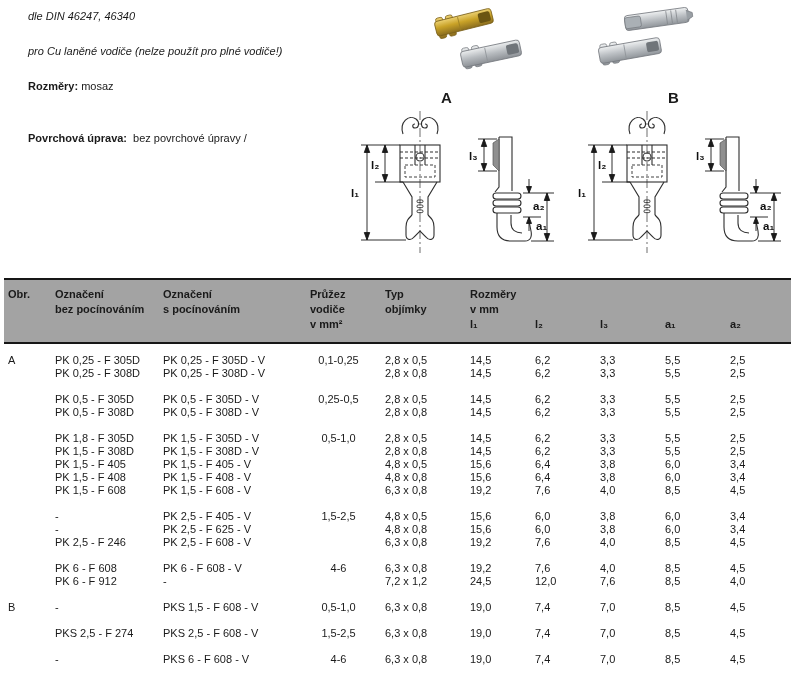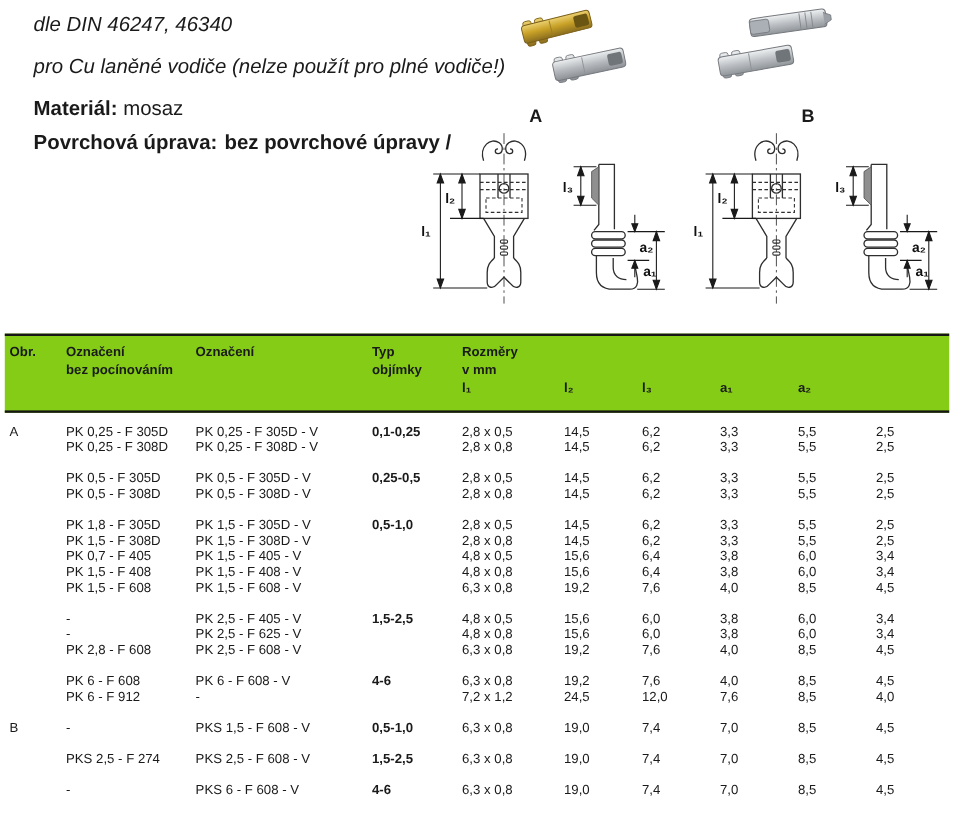--- a/index.html
+++ b/index.html
@@ -4,28 +4,28 @@
 <style>
   html,body{margin:0;padding:0;background:#fff;}
   body{
     width:795px;height:680px;position:relative;overflow:hidden;
     font-family:"Liberation Sans","DejaVu Sans",sans-serif;
     color:#1a1a1a;-webkit-font-smoothing:antialiased;
   }
   .abs{position:absolute;}
 
   
-  .info-line{font-size:17px;line-height:1.25;}
+  .info-line{font-size:11px;line-height:1.25;}
   .it{font-style:italic;}
   .b{font-weight:bold;}
   #din{left:28px;top:10px;}
   #usage{left:28px;top:45px;}
   #material{left:28px;top:80px;}
-  #surface{left:28px;top:108px;display:flex;gap:6px;align-items:flex-end;}
-  #surface .vals{display:flex;flex-direction:row;font-weight:bold;}
+  #surface{left:28px;top:132px;display:flex;gap:6px;align-items:flex-end;}
+  #surface .vals{display:flex;flex-direction:row;}
   #surface .vals .v2{padding-left:6px;}
 
   
   .photo{width:122px;height:84px;}
   #photoA{left:424px;top:6px;}
   #photoB{left:592px;top:6px;}
   .photo-label{font-size:15px;font-weight:bold;}
   #labelA{left:441px;top:89px;}
   #labelB{left:668px;top:89px;}
 
@@ -39,42 +39,42 @@
   }
 
   
   #spec-table{left:4px;top:278px;width:787px;}
   .gridcols{
     display:grid;
     grid-template-columns:47px 108px 147px 75px 85px 65px 65px 65px 65px 57px;
     padding-left:4px;
   }
   .thead{
-    background:#84cc16;
+    background:#a3a3a3;
     border-top:2px solid #161616;
     border-bottom:2px solid #161616;
     height:62px;
     font-weight:bold;font-size:11px;
   }
   .hcell{padding-top:7px;}
   .hl{line-height:15px;height:15px;white-space:nowrap;}
   .tbody{font-size:11px;padding-top:10px;}
   .tgroup{margin-bottom:13px;}
   .tgroup.gap-top{margin-top:13px;}
   .trow{height:13px;line-height:13px;}
   .tcell{white-space:nowrap;overflow:visible;}
-  .tcell.c3{padding-right:18px;font-weight:bold;}
+  .tcell.c3{text-align:center;padding-right:18px;}
 </style>
 </head>
 <body>
 
 <div id="din" class="abs info-line it">dle DIN 46247, 46340</div>
 <div id="usage" class="abs info-line it">pro Cu laněné vodiče (nelze použít pro plné vodiče!)</div>
 <div id="material" class="abs info-line">
-  <span class="b">Materiál:</span>
+  <span class="b">Rozměry:</span>
   <span>mosaz</span>
 </div>
 <div id="surface" class="abs info-line">
   <span class="b">Povrchová úprava:</span>
   <span class="vals">
     <span class="v1">bez povrchové úpravy /</span>
   </span>
 </div>
 
 <svg id="photoA" class="abs photo" viewBox="0 0 122 84">
@@ -265,20 +265,26 @@
   <div class="thead gridcols">
     <div class="hcell">
       <div class="hl">Obr.</div>
     </div>
     <div class="hcell">
       <div class="hl">Označení</div>
       <div class="hl">bez pocínováním</div>
     </div>
     <div class="hcell">
       <div class="hl">Označení</div>
+      <div class="hl">s pocínováním</div>
+    </div>
+    <div class="hcell">
+      <div class="hl">Průžez</div>
+      <div class="hl">vodiče</div>
+      <div class="hl">v mm²</div>
     </div>
     <div class="hcell">
       <div class="hl">Typ</div>
       <div class="hl">objímky</div>
     </div>
     <div class="hcell">
       <div class="hl">Rozměry</div>
       <div class="hl">v mm</div>
       <div class="hl">l₁</div>
     </div>
@@ -376,21 +382,21 @@
           <div class="tcell c3"></div>
           <div class="tcell c4">2,8 x 0,8</div>
           <div class="tcell c5">14,5</div>
           <div class="tcell c6">6,2</div>
           <div class="tcell c7">3,3</div>
           <div class="tcell c8">5,5</div>
           <div class="tcell c9">2,5</div>
         </div>
         <div class="trow gridcols">
           <div class="tcell c0"></div>
-          <div class="tcell c1">PK 0,7 - F 405</div>
+          <div class="tcell c1">PK 1,5 - F 405</div>
           <div class="tcell c2">PK 1,5 - F 405 - V</div>
           <div class="tcell c3"></div>
           <div class="tcell c4">4,8 x 0,5</div>
           <div class="tcell c5">15,6</div>
           <div class="tcell c6">6,4</div>
           <div class="tcell c7">3,8</div>
           <div class="tcell c8">6,0</div>
           <div class="tcell c9">3,4</div>
         </div>
         <div class="trow gridcols">
@@ -438,21 +444,21 @@
           <div class="tcell c3"></div>
           <div class="tcell c4">4,8 x 0,8</div>
           <div class="tcell c5">15,6</div>
           <div class="tcell c6">6,0</div>
           <div class="tcell c7">3,8</div>
           <div class="tcell c8">6,0</div>
           <div class="tcell c9">3,4</div>
         </div>
         <div class="trow gridcols">
           <div class="tcell c0"></div>
-          <div class="tcell c1">PK 2,8 - F 608</div>
+          <div class="tcell c1">PK 2,5 - F 246</div>
           <div class="tcell c2">PK 2,5 - F 608 - V</div>
           <div class="tcell c3"></div>
           <div class="tcell c4">6,3 x 0,8</div>
           <div class="tcell c5">19,2</div>
           <div class="tcell c6">7,6</div>
           <div class="tcell c7">4,0</div>
           <div class="tcell c8">8,5</div>
           <div class="tcell c9">4,5</div>
         </div>
       </div>

